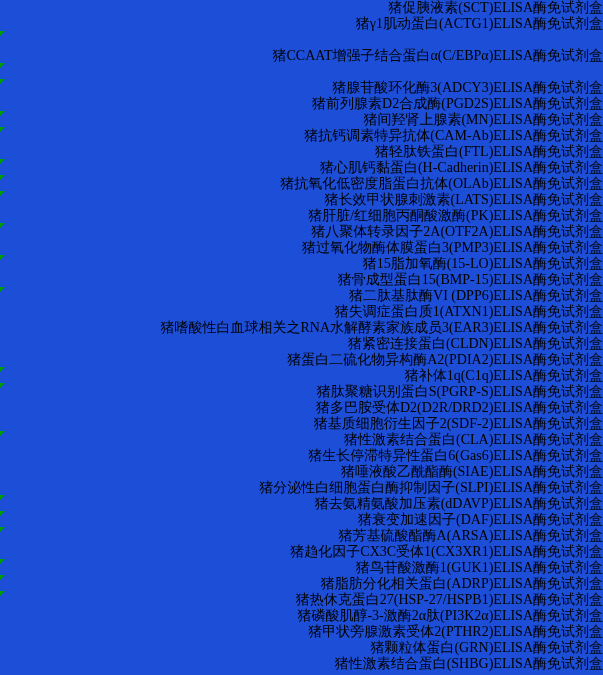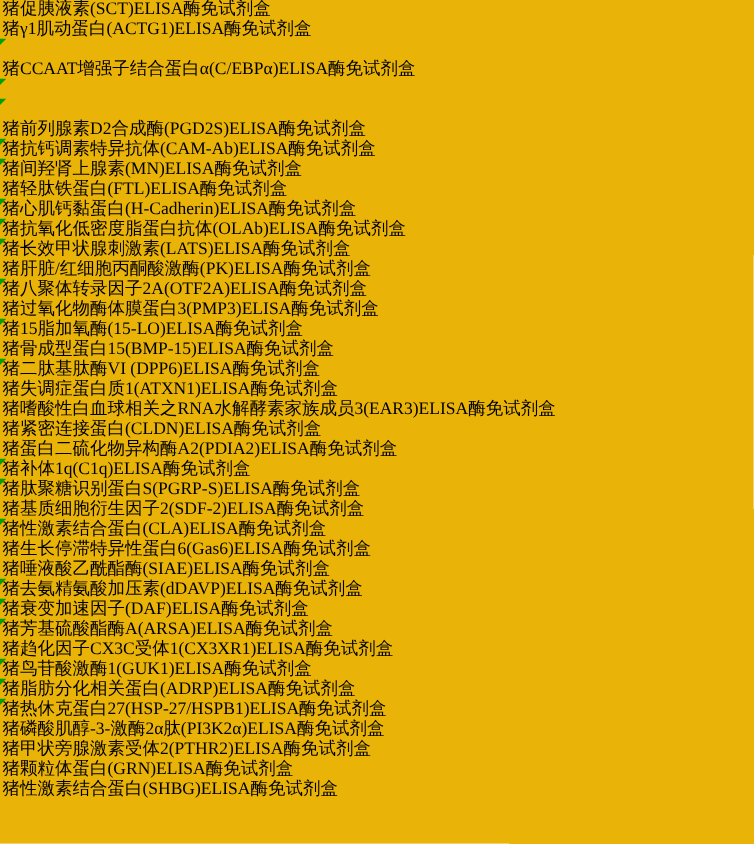--- a/index.html
+++ b/index.html
@@ -5,23 +5,24 @@
   html, body {
     margin: 0;
     padding: 0;
     background: #ffffff;
   }
   #viewport {
     position: relative;
     width: 603px;
     height: 675px;
     overflow: hidden;
-    background: #eab308;
+    background: #1d4ed8;
     font-family: "Liberation Serif", "DejaVu Serif", serif;
     color: #000000;
+    text-align: right;
   }
   .line {
     position: relative;
     height: 16px;
     line-height: 16px;
     font-size: 14px;
     white-space: nowrap;
     padding-left: 2px;
     letter-spacing: 0px;
   }
@@ -56,34 +57,35 @@
   </div>
     <div class="line">
     
     <span class="txt">猪CCAAT增强子结合蛋白α(C/EBPα)ELISA酶免试剂盒</span>
   </div>
     <div class="line">
     <span class="mark"></span>
   </div>
     <div class="line">
     <span class="mark"></span>
+    <span class="txt">猪腺苷酸环化酶3(ADCY3)ELISA酶免试剂盒</span>
   </div>
     <div class="line">
     
     <span class="txt">猪前列腺素D2合成酶(PGD2S)ELISA酶免试剂盒</span>
   </div>
     <div class="line">
     <span class="mark"></span>
+    <span class="txt">猪间羟肾上腺素(MN)ELISA酶免试剂盒</span>
+  </div>
+    <div class="line">
+    <span class="mark"></span>
     <span class="txt">猪抗钙调素特异抗体(CAM-Ab)ELISA酶免试剂盒</span>
   </div>
     <div class="line">
-    <span class="mark"></span>
-    <span class="txt">猪间羟肾上腺素(MN)ELISA酶免试剂盒</span>
-  </div>
-    <div class="line">
     
     <span class="txt">猪轻肽铁蛋白(FTL)ELISA酶免试剂盒</span>
   </div>
     <div class="line">
     <span class="mark"></span>
     <span class="txt">猪心肌钙黏蛋白(H-Cadherin)ELISA酶免试剂盒</span>
   </div>
     <div class="line">
     <span class="mark"></span>
     <span class="txt">猪抗氧化低密度脂蛋白抗体(OLAb)ELISA酶免试剂盒</span>
@@ -135,33 +137,41 @@
     <div class="line">
     <span class="mark"></span>
     <span class="txt">猪补体1q(C1q)ELISA酶免试剂盒</span>
   </div>
     <div class="line">
     <span class="mark"></span>
     <span class="txt">猪肽聚糖识别蛋白S(PGRP-S)ELISA酶免试剂盒</span>
   </div>
     <div class="line">
     
+    <span class="txt">猪多巴胺受体D2(D2R/DRD2)ELISA酶免试剂盒</span>
+  </div>
+    <div class="line">
+    
     <span class="txt">猪基质细胞衍生因子2(SDF-2)ELISA酶免试剂盒</span>
   </div>
     <div class="line">
     <span class="mark"></span>
     <span class="txt">猪性激素结合蛋白(CLA)ELISA酶免试剂盒</span>
   </div>
     <div class="line">
     
     <span class="txt">猪生长停滞特异性蛋白6(Gas6)ELISA酶免试剂盒</span>
   </div>
     <div class="line">
     
     <span class="txt">猪唾液酸乙酰酯酶(SIAE)ELISA酶免试剂盒</span>
+  </div>
+    <div class="line">
+    
+    <span class="txt">猪分泌性白细胞蛋白酶抑制因子(SLPI)ELISA酶免试剂盒</span>
   </div>
     <div class="line">
     <span class="mark"></span>
     <span class="txt">猪去氨精氨酸加压素(dDAVP)ELISA酶免试剂盒</span>
   </div>
     <div class="line">
     <span class="mark"></span>
     <span class="txt">猪衰变加速因子(DAF)ELISA酶免试剂盒</span>
   </div>
     <div class="line">

